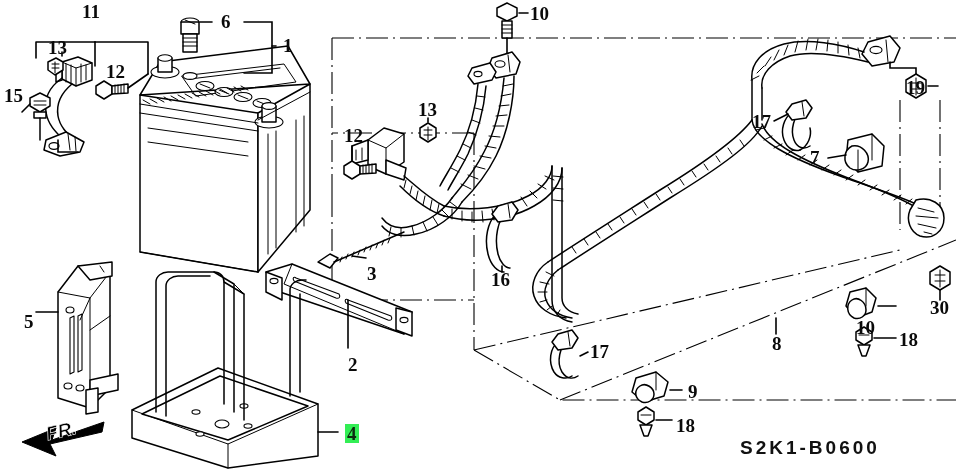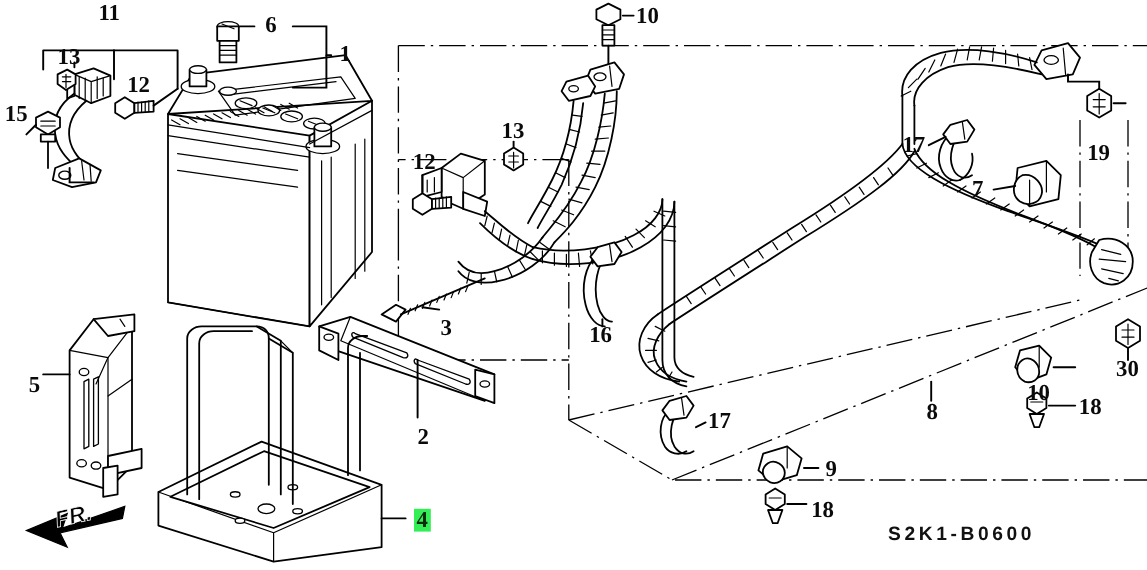--- a/index.html
+++ b/index.html
@@ -5,21 +5,21 @@
   html,body{margin:0;padding:0;background:#ffffff;}
   body{width:956px;height:475px;overflow:hidden;
        font-family:"Liberation Serif",serif;color:#000;}
   #stage{position:relative;width:956px;height:475px;background:#fff;}
   #art{position:absolute;left:0;top:0;}
   .lbl{position:absolute;font-family:"Liberation Serif",serif;
        font-weight:bold;font-size:19px;line-height:19px;color:#0a0a0a;
        letter-spacing:0px;white-space:nowrap;}
   .lbl.hl{background:#33ee55;color:#0d2a10;padding:0 2px;}
   #dcode{position:absolute;left:740px;top:437px;font-family:"Liberation Sans",sans-serif;
-         font-weight:bold;font-size:16px;letter-spacing:3px;color:#111;white-space:nowrap;}
+         font-weight:bold;font-size:19px;letter-spacing:3px;color:#111;white-space:nowrap;}
   #frtxt{position:absolute;left:44px;top:424px;font-family:"Liberation Sans",sans-serif;
          font-weight:bold;font-style:italic;font-size:19px;color:#000;
          transform:rotate(-13deg);transform-origin:left top;
          -webkit-text-stroke:0.6px #fff;}
 </style>
 </head>
 <body>
 
 <div id="stage">
 
@@ -409,21 +409,21 @@
   <div class="lbl" style="left:688px;top:382px;">9</div>
   <div class="lbl" style="left:856px;top:298px;margin-top:20px;">10</div>
   <div class="lbl" style="left:82px;top:2px;">11</div>
   <div class="lbl" style="left:106px;top:62px;">12</div>
   <div class="lbl" style="left:48px;top:38px;">13</div>
   <div class="lbl" style="left:530px;top:4px;">10</div>
   <div class="lbl" style="left:4px;top:86px;">15</div>
   <div class="lbl" style="left:491px;top:270px;text-align:center;">16</div>
   <div class="lbl" style="left:752px;top:112px;">17</div>
   <div class="lbl" style="left:899px;top:330px;">18</div>
-  <div class="lbl" style="left:906px;top:78px;margin-top:40px;">19</div>
+  <div class="lbl" style="left:906px;top:78px;">19</div>
   <div class="lbl" style="left:930px;top:298px;">30</div>
   <div class="lbl" style="left:344px;top:126px;">12</div>
   <div class="lbl" style="left:418px;top:100px;">13</div>
   <div class="lbl" style="left:590px;top:342px;">17</div>
   <div class="lbl" style="left:676px;top:416px;">18</div>
 
   <div id="frtxt">FR.</div>
   <div id="dcode">S2K1-B0600</div>
 
 </div>

